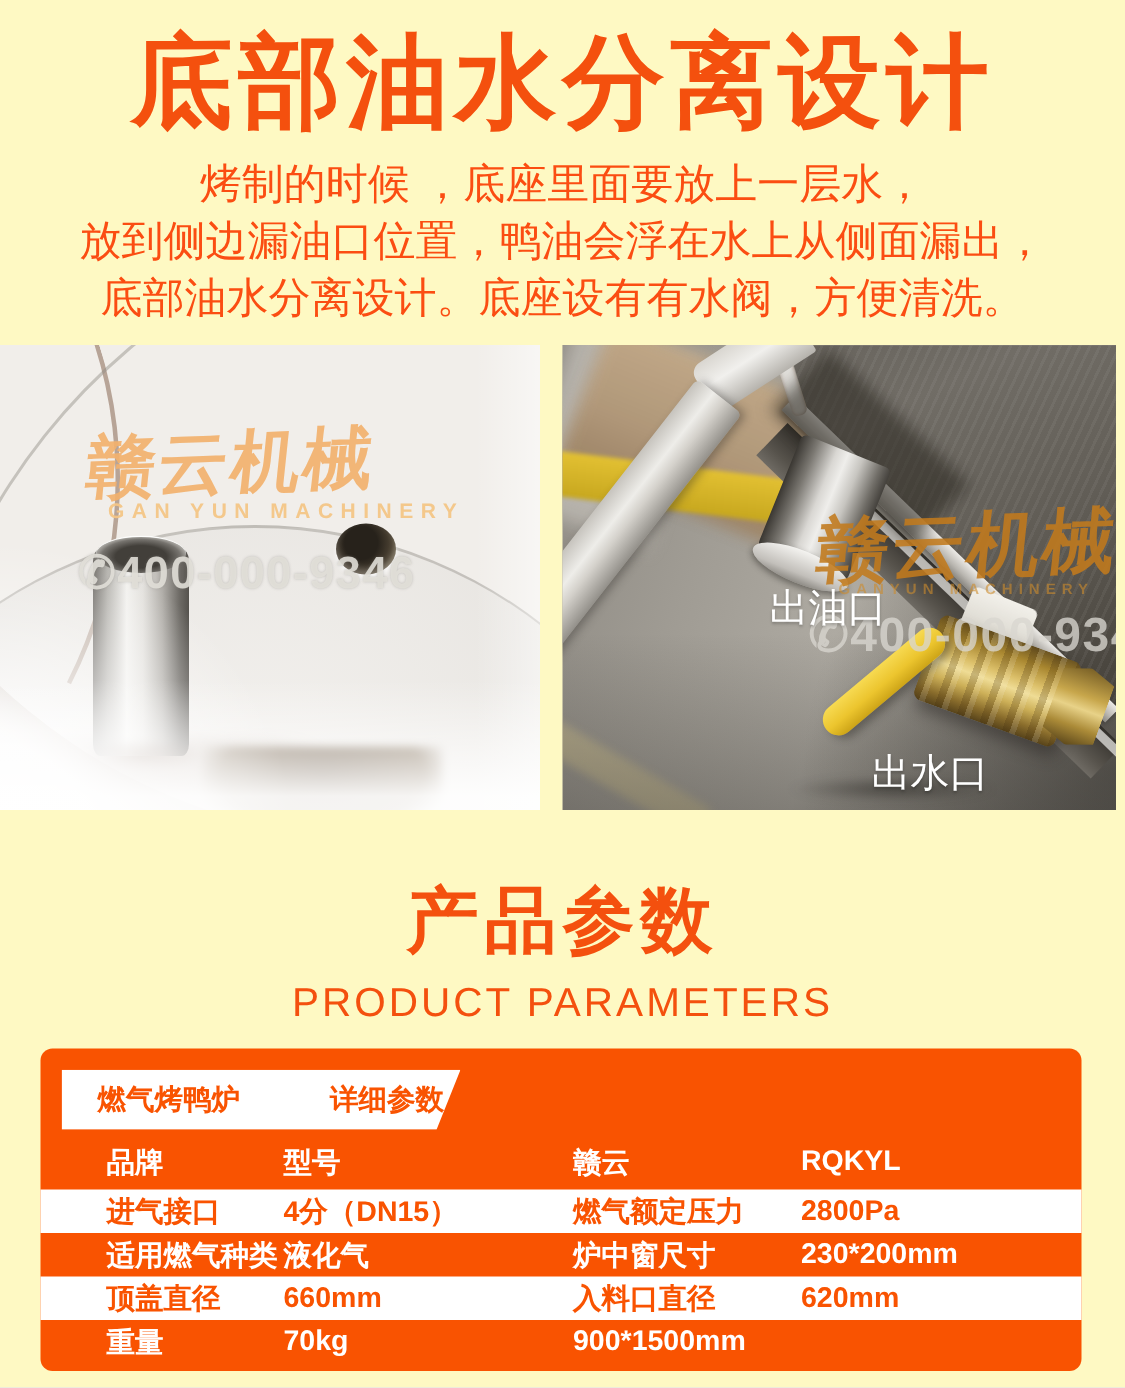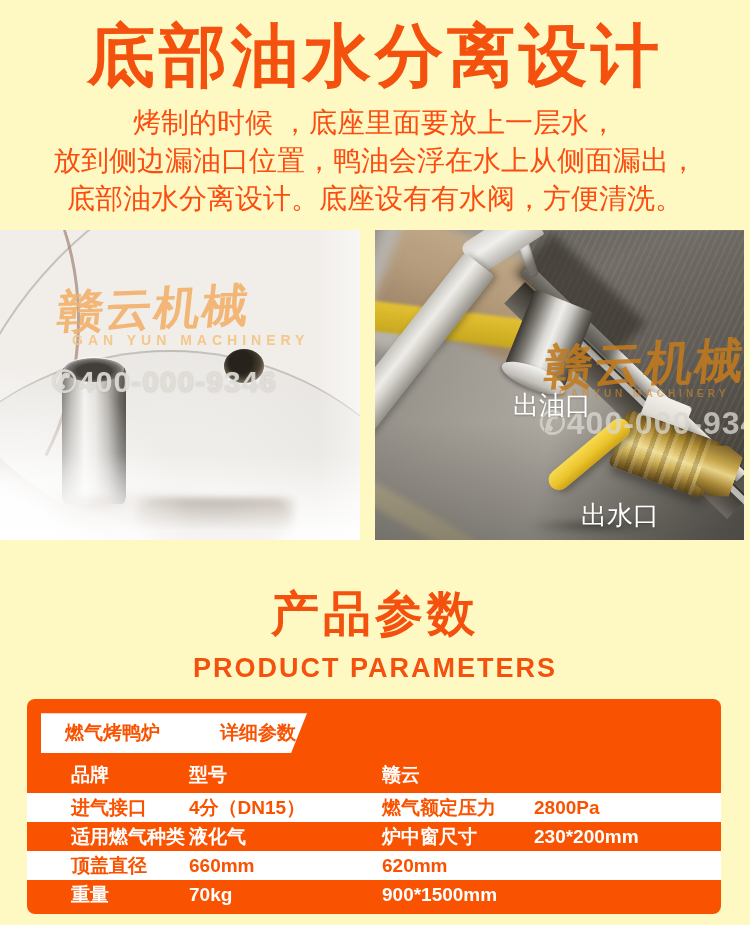--- a/index.html
+++ b/index.html
@@ -123,21 +123,21 @@
   .rp-phone { left:164px; top:174px; font-size:32px; font-weight:600; letter-spacing:1px;
     color:rgba(216,214,208,.78); z-index:6; white-space:nowrap; }
   .photo-label { font-size:26px; font-weight:500; color:#fff; z-index:7;
     text-shadow:0 1px 2px rgba(0,0,0,.25); white-space:nowrap; }
   .rp-label-oil { left:138px; top:158px; }
   .rp-label-water { left:206px; top:268px; }
 
   
   .params-title-cn { margin-top:42px; text-align:center; font-size:48px; font-weight:800;
     letter-spacing:4px; color:var(--accent,#f4500e); }
-  .params-title-en { margin-top:7px; text-align:center; font-size:27px; font-weight:700;
+  .params-title-en { margin-top:7px; text-align:center; font-size:27px; font-weight:400;
     letter-spacing:2px; color:var(--accent,#f4500e); }
   .panel { position:relative; margin:15px 0 0 27px; width:694px; height:215px;
     background:var(--panel,#f95301); border-radius:8px; }
   .panel-tab { position:absolute; left:14px; top:14px; width:266px; height:40px; background:#fff;
     clip-path:polygon(0 0, 100% 0, calc(100% - 16px) 100%, 0 100%);
     display:flex; align-items:center; padding-left:24px;
     color:var(--panel,#f95301); font-size:19px; font-weight:700; }
   .panel-tab .tab-detail { margin-left:60px; }
   .rows { position:absolute; left:0; right:0; top:58px; }
   .p-row { display:grid; grid-template-columns:118px 193px 152px 1fr; align-items:center;
@@ -210,36 +210,38 @@
   <div class="panel">
     <div class="panel-tab">
       <span class="tab-product">燃气烤鸭炉</span>
       <span class="tab-detail">详细参数</span>
     </div>
     <div class="rows">
       <div class="p-row first orange">
         <span>品牌</span>
         <span>型号</span>
         <span>赣云</span>
+        <span>RQKYL</span>
       </div>
       <div class="p-row white">
         <span>进气接口</span>
         <span>4分（DN15）</span>
         <span>燃气额定压力</span>
         <span>2800Pa</span>
       </div>
       <div class="p-row orange">
         <span>适用燃气种类</span>
         <span>液化气</span>
         <span>炉中窗尺寸</span>
         <span>230*200mm</span>
       </div>
       <div class="p-row white">
         <span>顶盖直径</span>
         <span>660mm</span>
+        <span>入料口直径</span>
         <span>620mm</span>
       </div>
       <div class="p-row orange">
         <span>重量</span>
         <span>70kg</span>
         <span>900*1500mm</span>
       </div>
     </div>
   </div>
 

